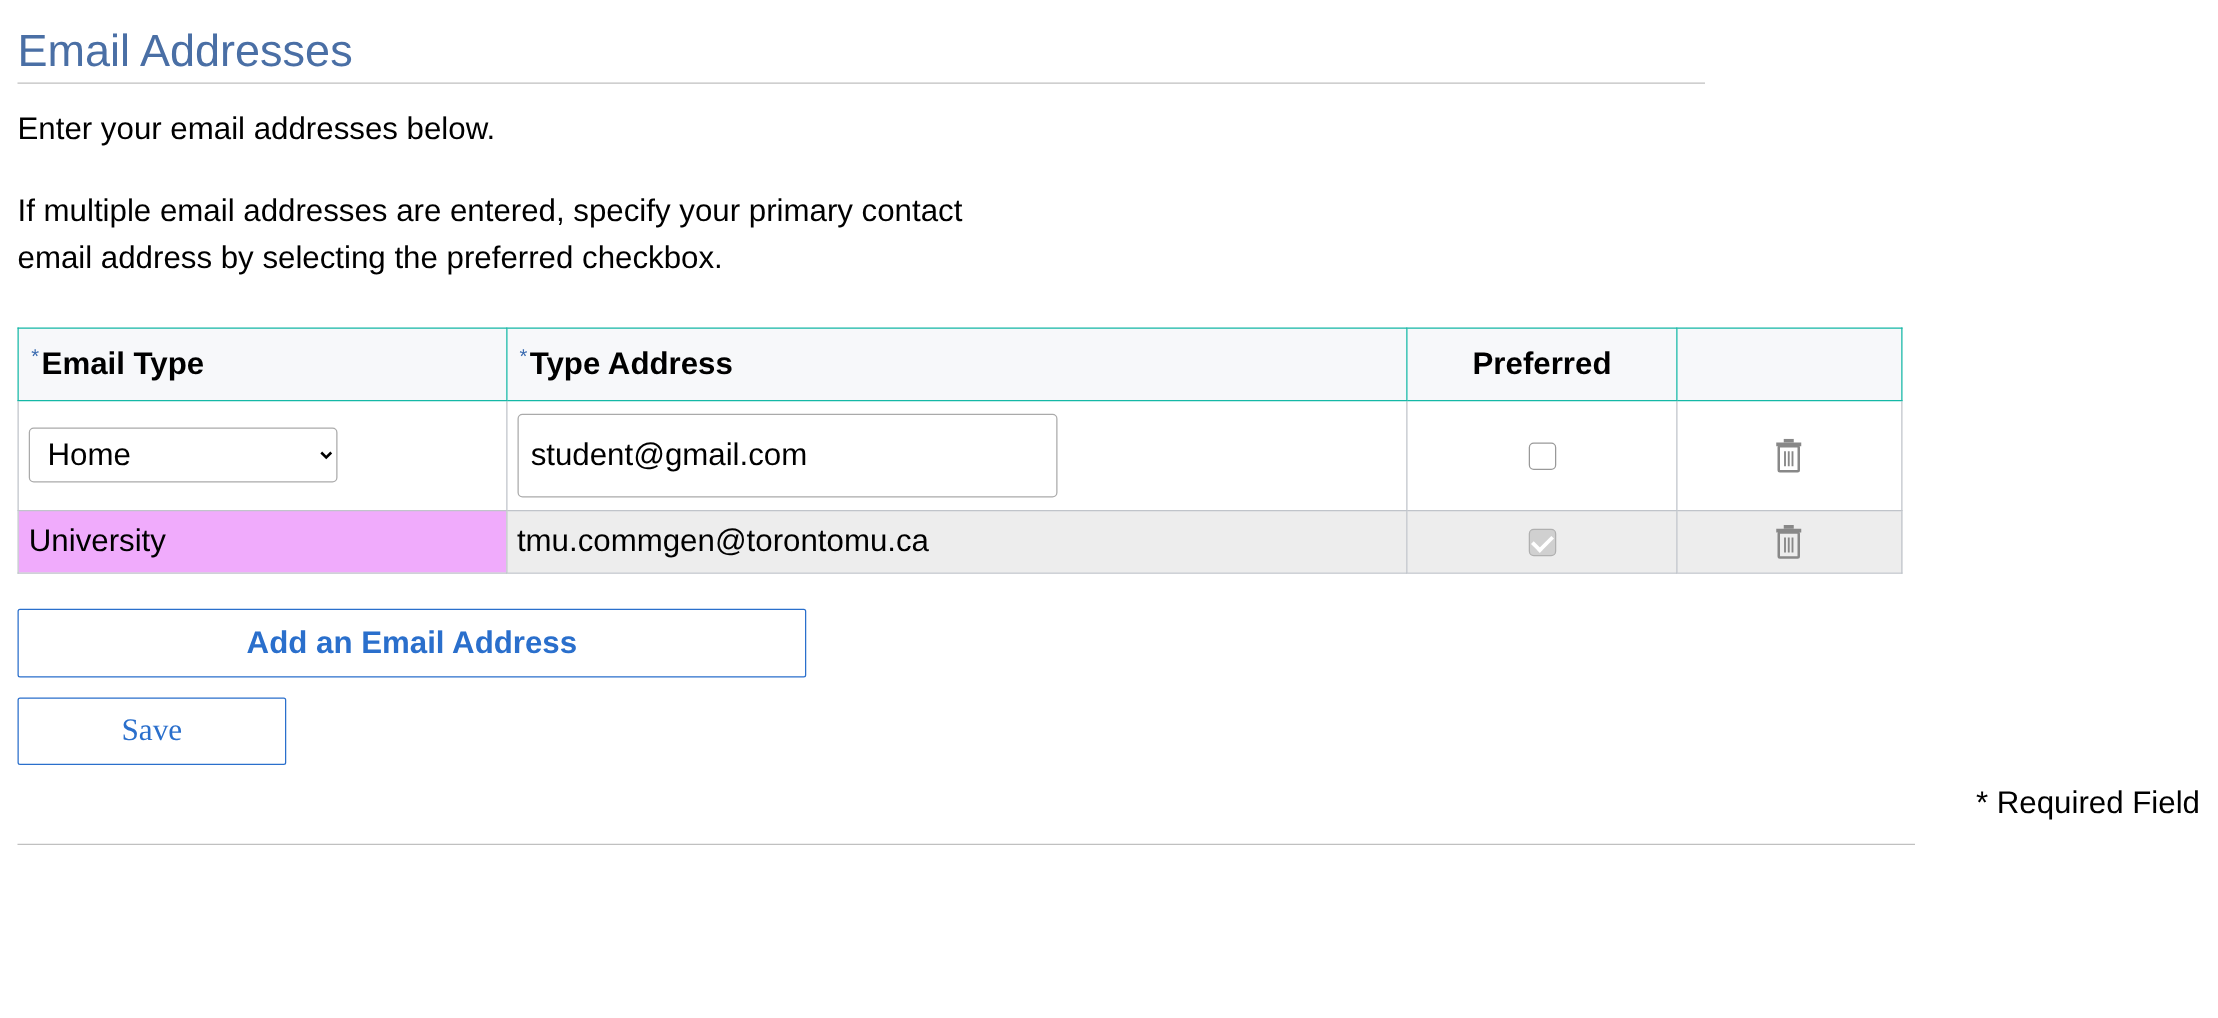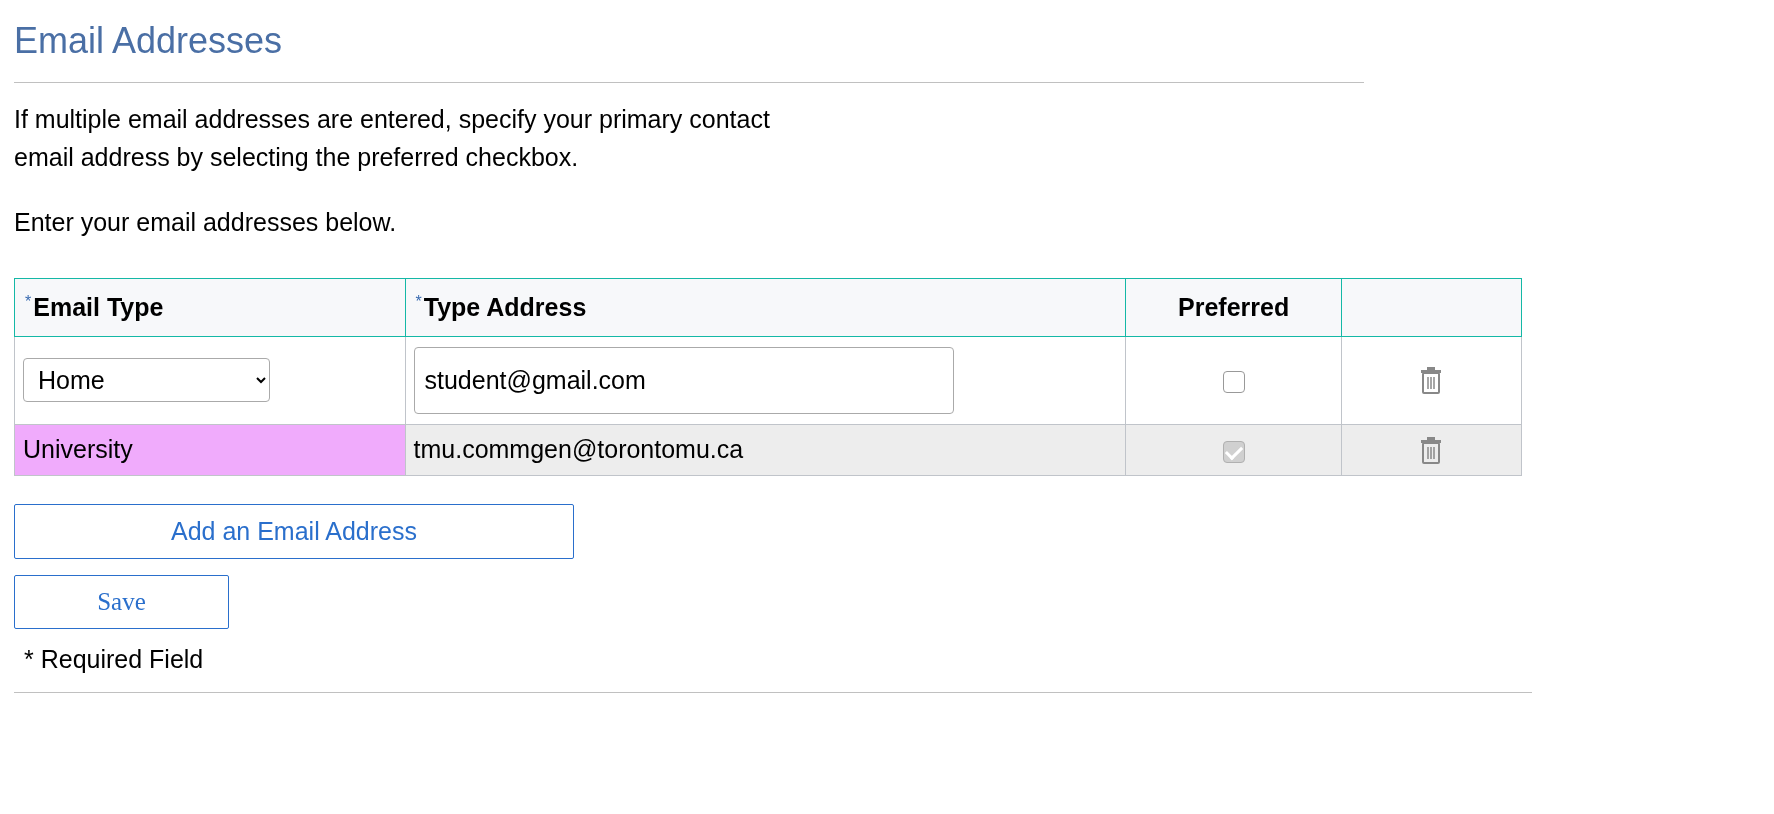--- a/index.html
+++ b/index.html
@@ -11,21 +11,21 @@
       font-family: Arial, Helvetica, sans-serif;
       font-size: 24px;
       color: #000;
       background: #fff;
       padding: 20px 14px;
     }
     .page-title {
       font-size: 36px;
       font-weight: 400;
       color: #4a6fa5;
-      margin-bottom: 20px;
+      margin-bottom: 4px;
     }
     .title-rule {
       border: none;
       border-top: 1px solid #c0c0c0;
       margin-bottom: 18px;
       width: 1350px;
     }
     .instructions {
       font-size: 25px;
       line-height: 1.5;
@@ -74,21 +74,21 @@
     }
     .type-select {
       width: 247px;
       font-size: 25px;
       padding: 6px 10px;
       border: 1px solid #aaa;
       border-radius: 4px;
       background: #fff;
     }
     .email-input {
-      width: 540px;
+      width: 432px;
       font-size: 25px;
       padding: 18px 10px;
       border: 1px solid #aaa;
       border-radius: 4px;
     }
     .preferred-cell {
       text-align: center;
     }
     .actions-cell {
       text-align: center;
@@ -139,49 +139,51 @@
       background: #fff;
       color: #2a6fcc;
       font-size: 25px;
       padding: 12px 20px;
       border-radius: 2px;
       cursor: pointer;
       margin-bottom: 16px;
       text-align: center;
     }
     .btn-add {
-      width: 560px;
+      width: 631px;
+      font-weight: bold;
     }
     .btn-save {
       width: 215px;
       font-family: Liberation Serif, serif;
     }
     .required-note {
       font-size: 25px;
       margin: 16px 0 18px 10px;
+      text-align: right;
     }
     .bottom-rule {
       border: none;
       border-top: 1px solid #c0c0c0;
       width: 1518px;
     }
     .col-type { width: 390px; }
     .col-email { width: 720px; }
     .col-pref { width: 215px; }
     .col-act { width: 180px; }
   </style>
 </head>
 <body>
 
 <h1 class="page-title">Email Addresses</h1>
 <hr class="title-rule">
 
 <div class="instructions">
+  <p>Enter your email addresses below.</p>
   <p>If multiple email addresses are entered, specify your primary contact email address by selecting the preferred checkbox.</p>
-  <p>Enter your email addresses below.</p>
 </div>
 
 <table class="email-table">
   <colgroup>
     <col class="col-type">
       <col class="col-email">
       <col class="col-pref">
       <col class="col-act">
   </colgroup>
   <thead>

